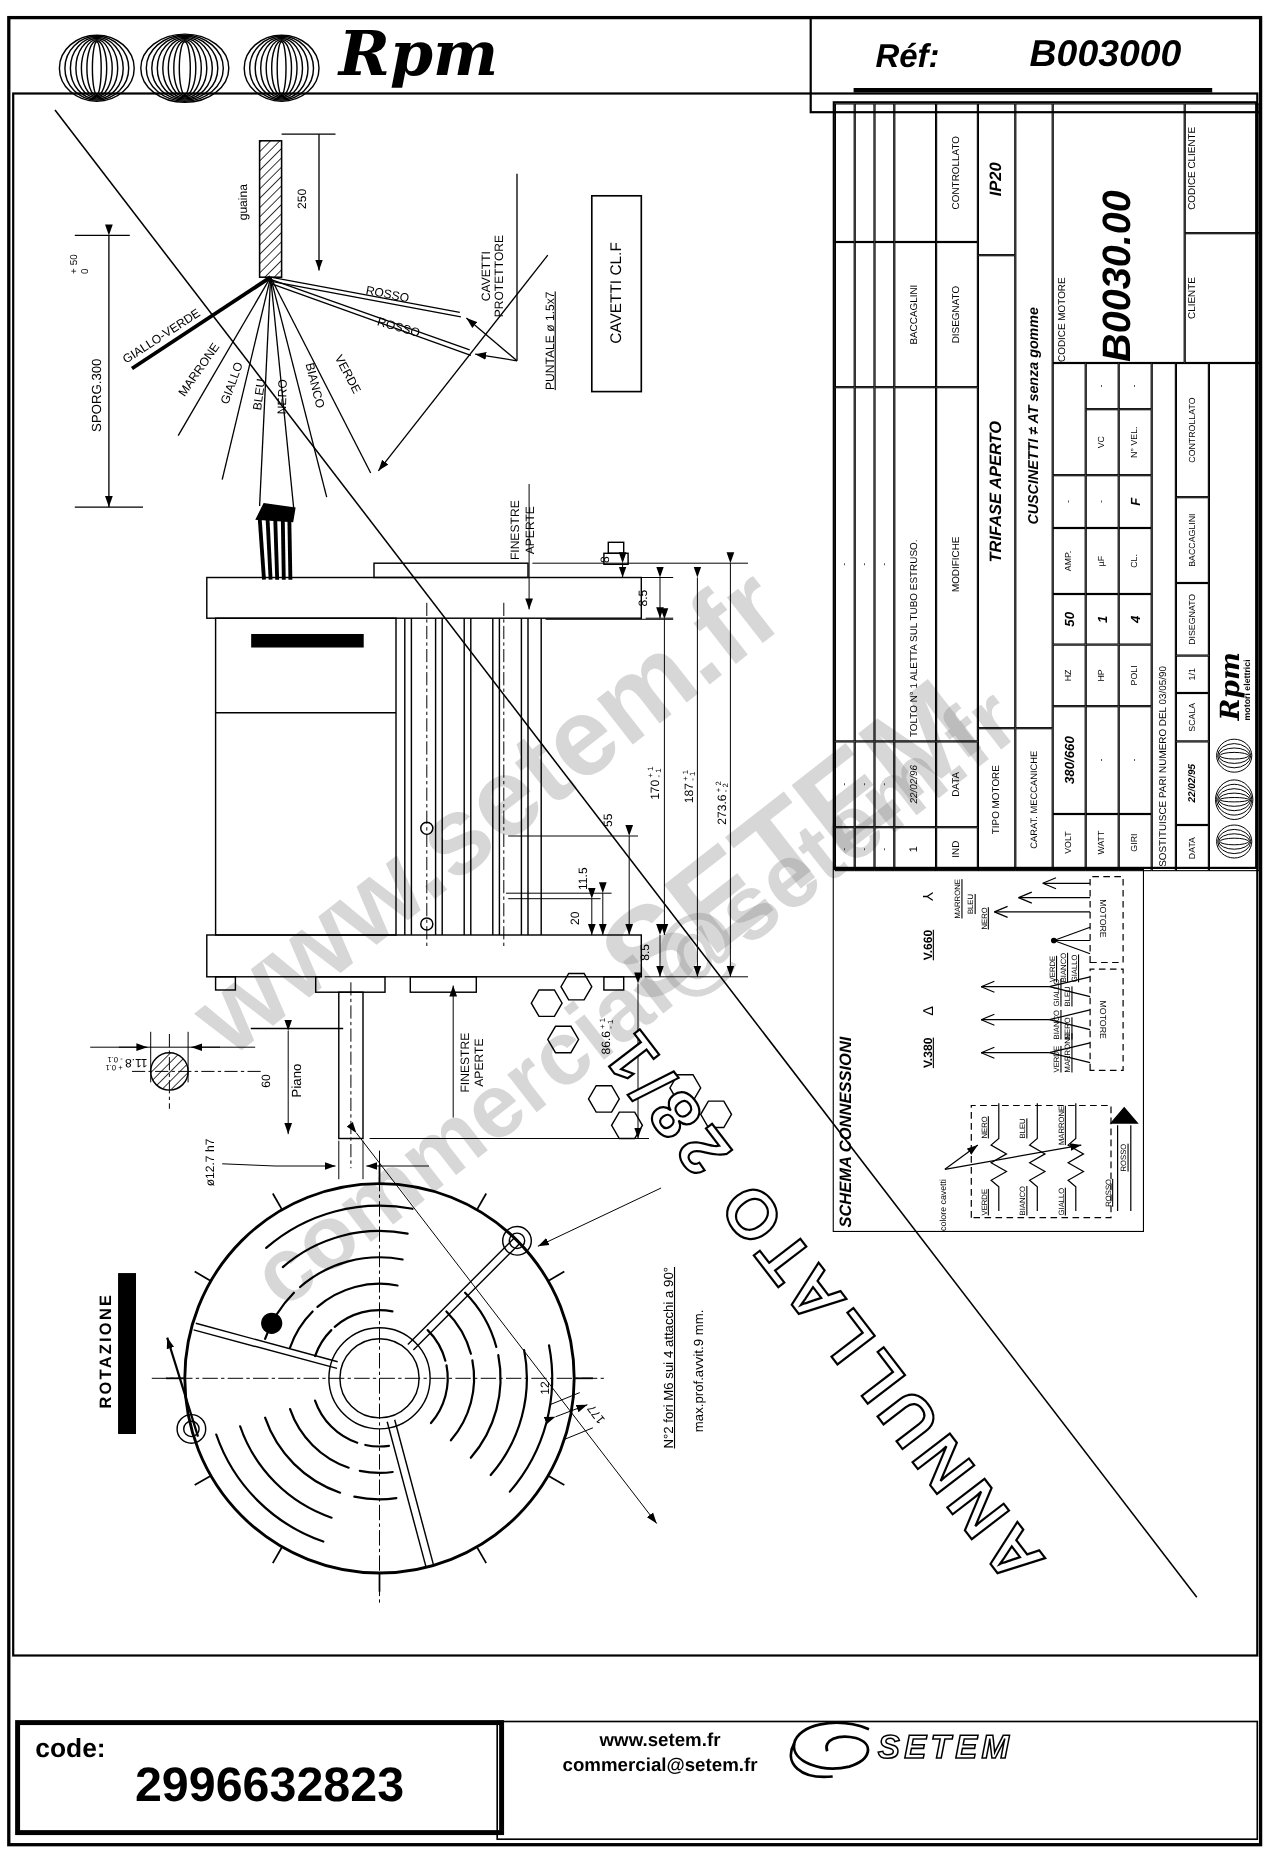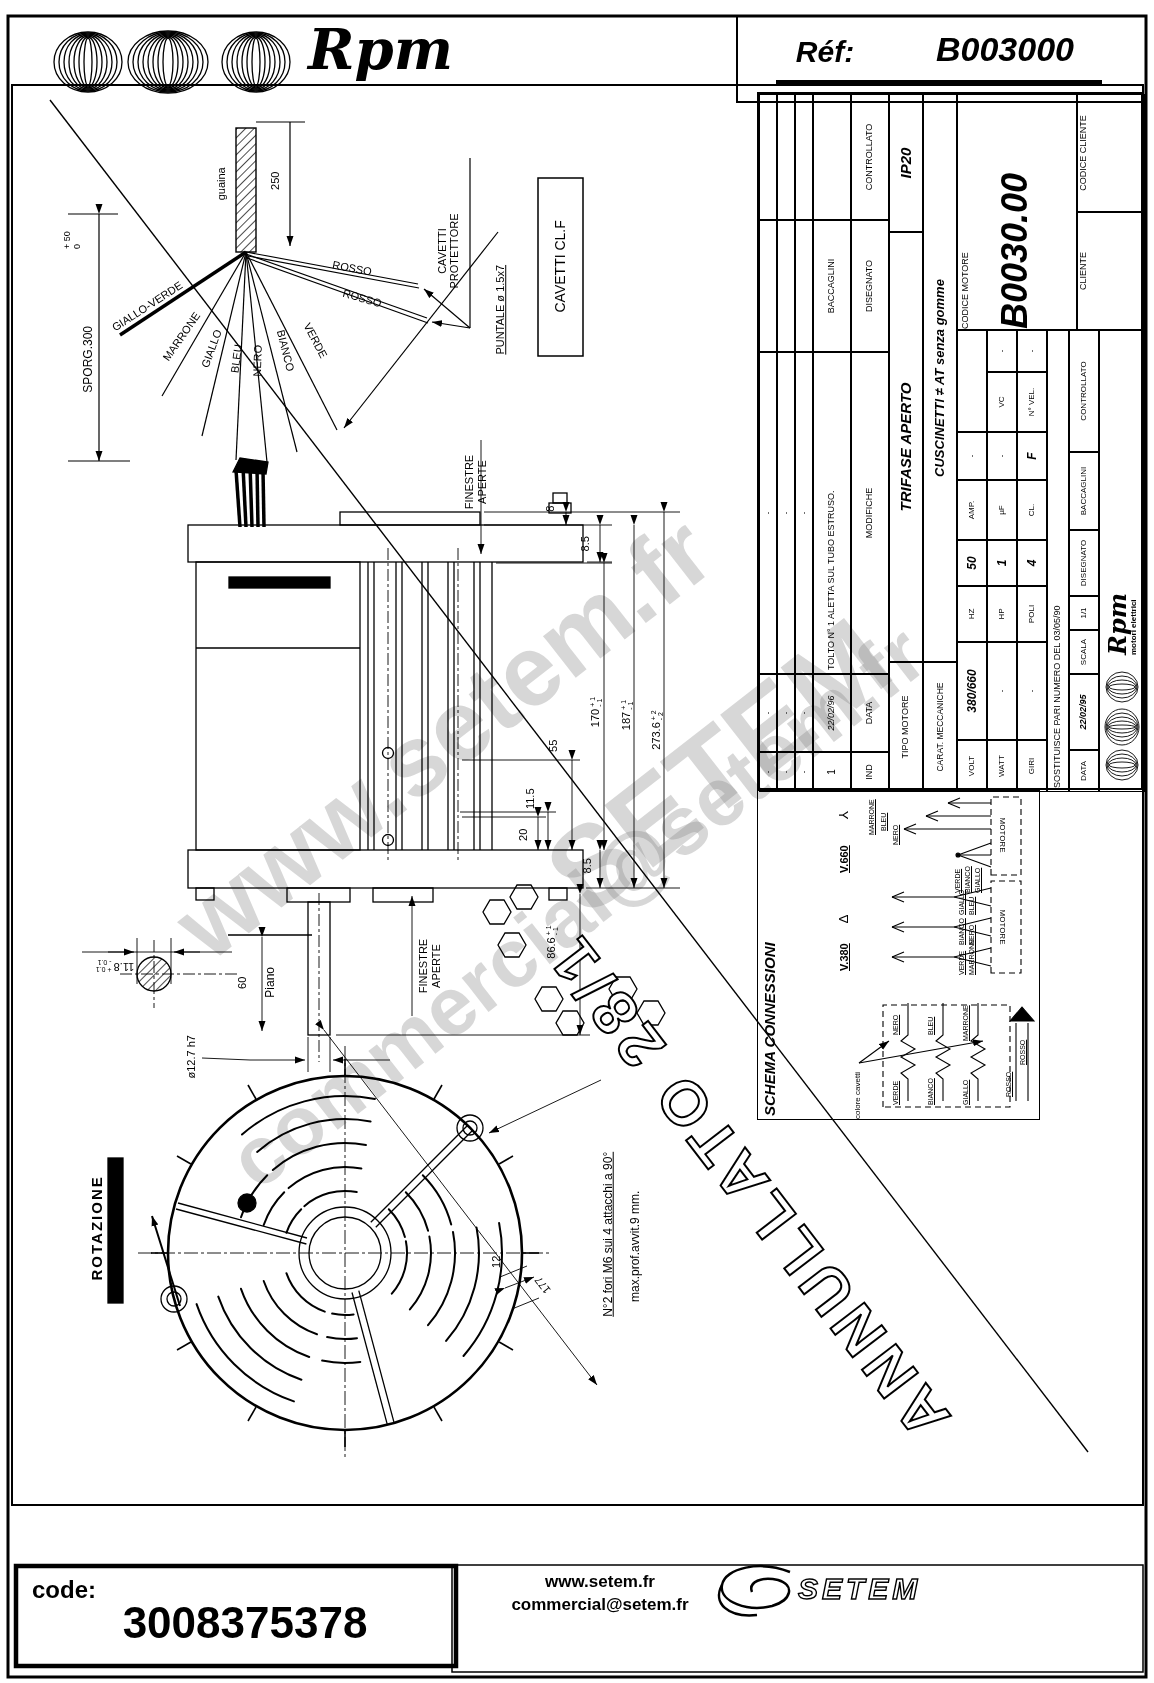--- a/index.html
+++ b/index.html
@@ -535,18 +535,18 @@
       <div class="schlbl" style="left:228px;top:206px;">BIANCO</div>
       <div class="schlbl" style="left:228px;top:216px;">GIALLO</div>
       <div class="schlbl" style="left:276px;top:134px;">NERO</div>
       <div class="schlbl" style="left:290px;top:122px;">BLEU</div>
       <div class="schlbl" style="left:286px;top:110px;">MARRONE</div>
       <div class="abs r180" style="left:258px;top:240px;font-size:8px;width:56px;text-align:center;">MOTORE</div>
     </div>
   </div>
 
   <div class="abs b" style="left:32px;top:1576px;font-size:24px;z-index:3;">code:</div>
-  <div class="abs b" style="left:60px;top:1598px;width:370px;font-size:44px;text-align:center;z-index:3;">3008375378</div>
+  <div class="abs b" style="left:60px;top:1598px;width:370px;font-size:44px;text-align:center;z-index:3;">2996632823</div>
   <div class="abs b" style="left:470px;top:1572px;width:260px;font-size:17px;text-align:center;z-index:3;">www.setem.fr</div>
   <div class="abs b" style="left:470px;top:1595px;width:260px;font-size:17px;text-align:center;z-index:3;">commercial@setem.fr</div>
   <div class="abs b" style="left:798px;top:1572px;font-size:30px;font-style:italic;letter-spacing:4px;color:#fff;-webkit-text-stroke:1.4px #000;z-index:3;">SETEM</div>
 
 </div>
 
 </body></html>

